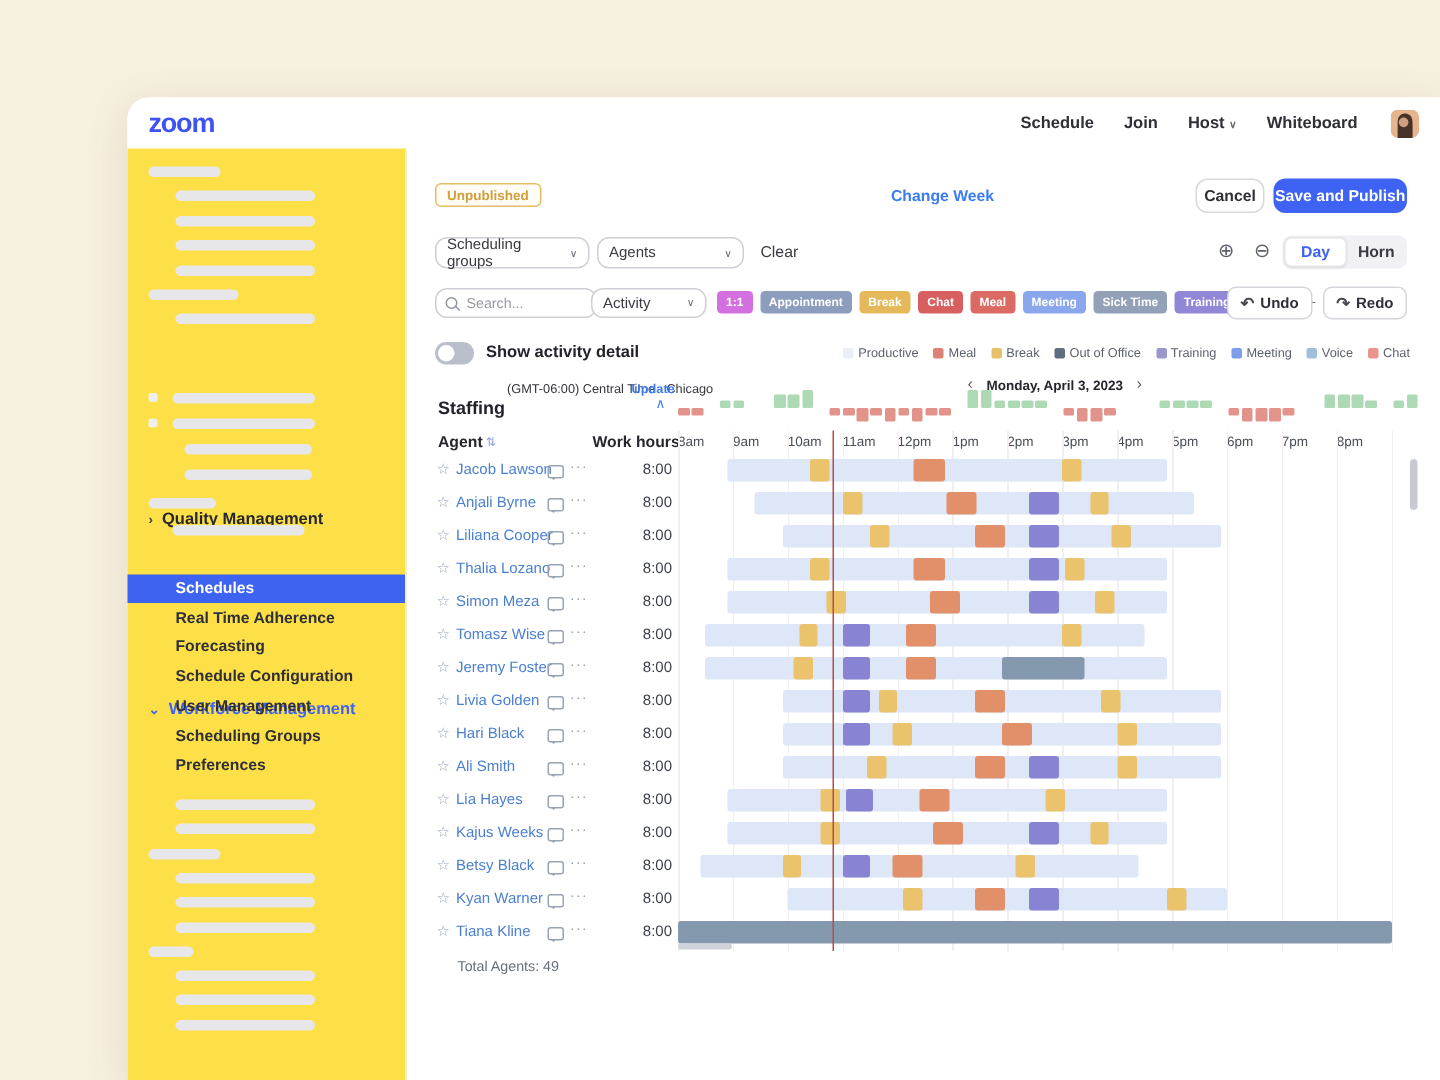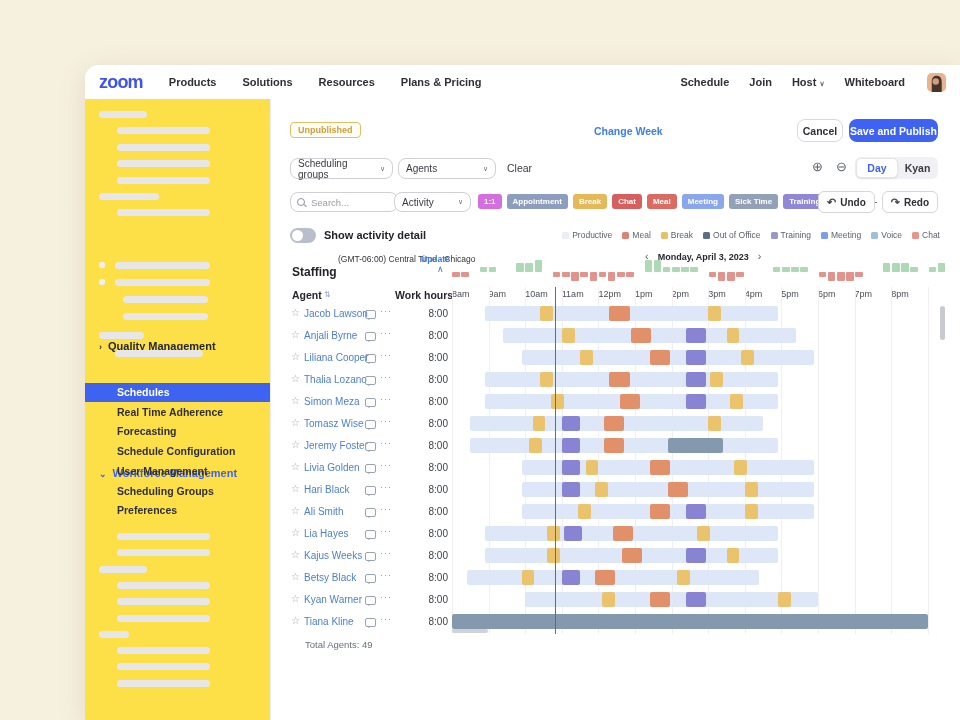--- a/index.html
+++ b/index.html
@@ -111,26 +111,20 @@
   .hscroll{left:452px;top:629px;width:36px;height:4px;background:#cfd3d9;border-radius:2px;}
 </style>
 </head>
 <body>
 
 <div id="app">
   <div class="abs card"></div>
 
   <div class="abs navbar">
     <div class="logo">zoom</div>
-    <div class="navleft" id="nav-left">
-        <div class="navitem">Products</div>
-        <div class="navitem">Solutions</div>
-        <div class="navitem">Resources</div>
-        <div class="navitem">Plans &amp; Pricing</div>
-      </div>
     <div class="navright" id="nav-right">
         <div class="navitem">Schedule</div>
         <div class="navitem">Join</div>
         <div class="navitem">Host<span class="chev-sm">∨</span></div>
         <div class="navitem">Whiteboard</div>
         <div class="avatar"><svg width="19" height="19" viewBox="0 0 20 20">
             <rect width="20" height="20" rx="4" fill="#e8b48e"></rect>
             <path d="M5 20 V9 C5 4 8.5 2 12 3.2 C15 4.2 15.5 7 15.5 10 V20 Z" fill="#47332a"></path>
             <circle cx="9.2" cy="9" r="3.4" fill="#cf9f80"></circle>
           </svg></div>
@@ -187,21 +181,21 @@
     </div>
   <div class="abs select sel-agents">
       <span>Agents</span>
       <span class="v">∨</span>
     </div>
   <div class="abs clear">Clear</div>
   <div class="abs zicon zin">⊕</div>
   <div class="abs zicon zout">⊖</div>
   <div class="abs seg">
     <div class="seg-day">Day</div>
-    <div class="seg-week">Kyan</div>
+    <div class="seg-week">Horn</div>
   </div>
 
   <div class="abs search">
     <span class="mag"></span>
     <input placeholder="Search..." style="">
   </div>
   <div class="abs select sel-activity">
       <span>Activity</span>
       <span class="v">∨</span>
     </div>

